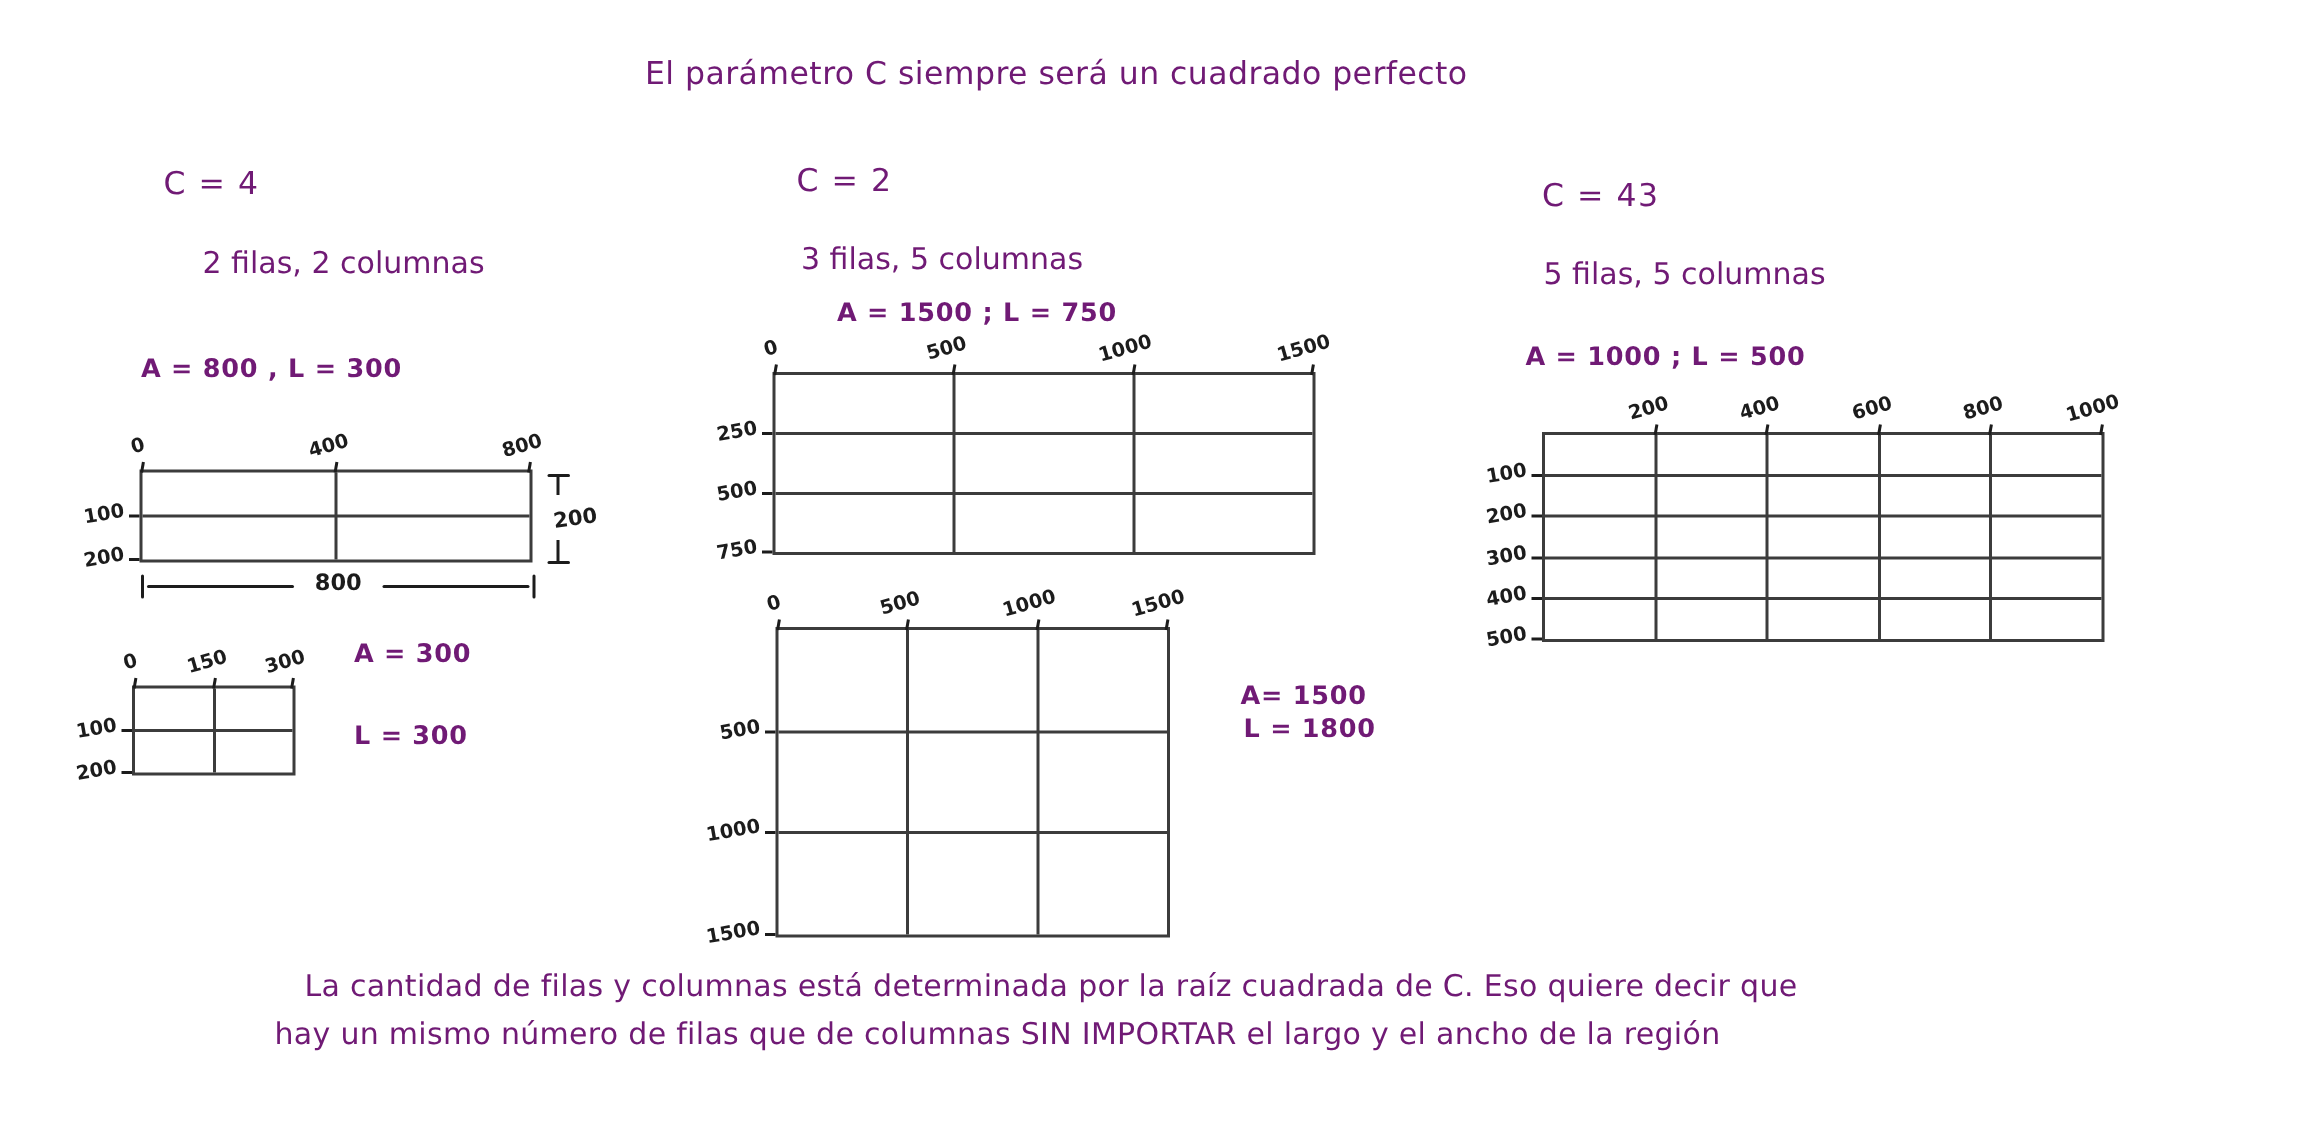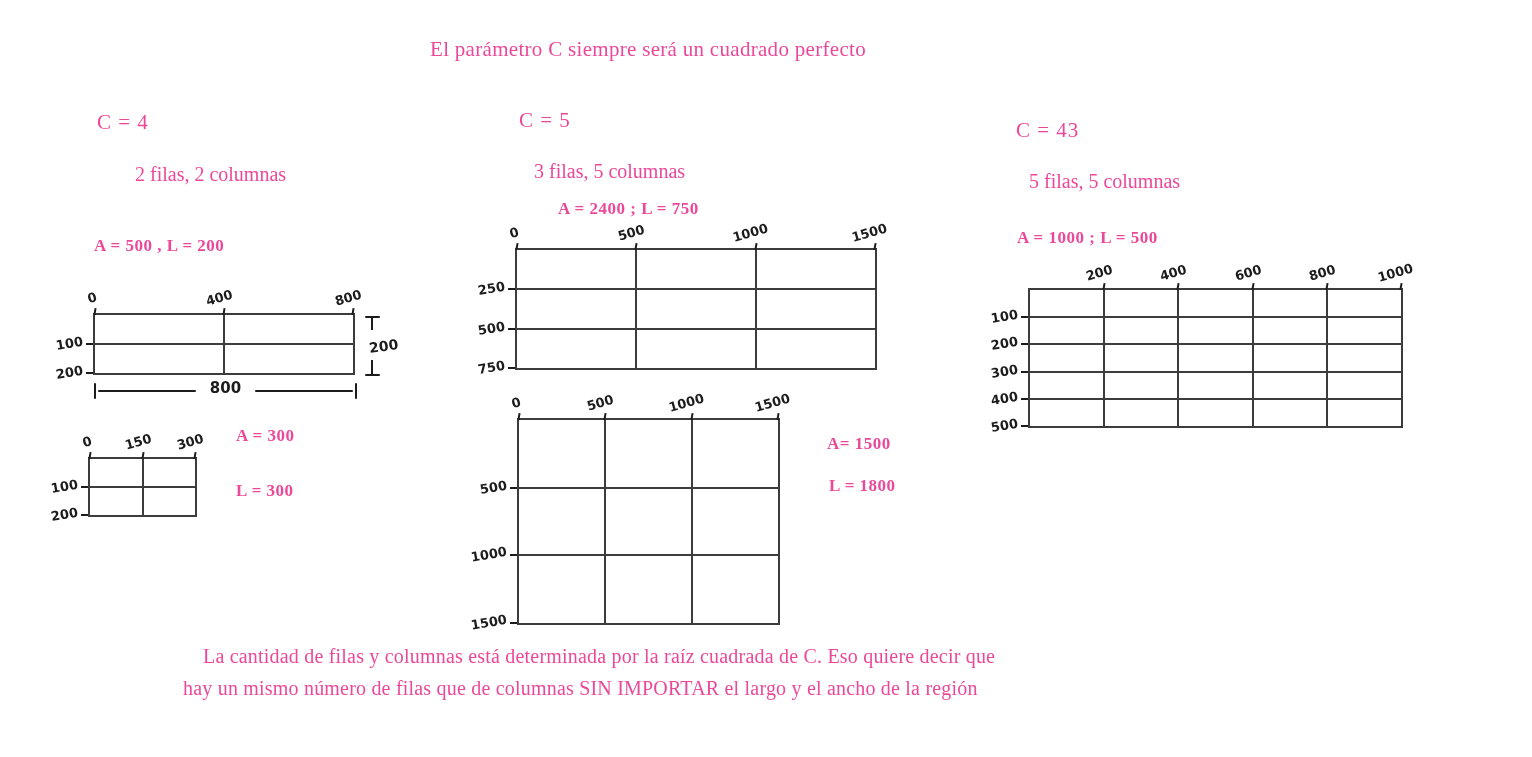--- a/index.html
+++ b/index.html
@@ -1,22 +1,22 @@
 <!DOCTYPE html>
 <html><head>
 <meta charset="utf-8">
 <style>
   html,body{margin:0;padding:0;background:#ffffff;}
   #stage{
     position:relative;width:1532px;height:757px;background:#ffffff;overflow:hidden;
     font-family:"DejaVu Sans",sans-serif;color:#1c1c1c;
   }
-  .hand{position:absolute;white-space:nowrap;color:#ec4899;font-family:Liberation Serif, serif;}
+  .hand{position:absolute;white-space:nowrap;color:#701a75;}
   .title{font-size:21px;letter-spacing:.3px;}
-  .sec-heading{font-size:21px;letter-spacing:1px;}
+  .sec-heading{font-size:21px;letter-spacing:1px;margin-left:12px;}
   .sec-sub{font-size:20px;}
   .params{font-size:17px;font-weight:bold;letter-spacing:.5px;}
   .footer-line{font-size:20px;letter-spacing:.2px;}
 
   
   .grid-figure{position:absolute;border:2px solid #3c3c3c;box-sizing:border-box;}
   .grid-figure .vline{position:absolute;top:0;bottom:0;width:2px;background:#3c3c3c;transform:translateX(-1px);}
   .grid-figure .hline{position:absolute;left:0;right:0;height:2px;background:#3c3c3c;transform:translateY(-1px);}
   .top-tick-label{
     position:absolute;top:-25px;font-size:13px;font-weight:bold;white-space:nowrap;
@@ -49,46 +49,46 @@
 </style>
 </head>
 <body>
 
 <div id="stage">
 
   <div class="hand title" style="left:430px;top:37px;">El parámetro C siempre será un cuadrado perfecto</div>
 
   <div class="hand sec-heading" style="left:97px;top:110px;">C = 4</div>
   <div class="hand sec-sub" style="left:135px;top:163px;">2 filas, 2 columnas</div>
-  <div class="hand params" style="left:94px;top:236px;">A = 500 ,   L = 200</div>
+  <div class="hand params" style="left:94px;top:236px;">A = 800 ,   L = 300</div>
 
   <div class="vdim">
     <span class="cap t"></span>
     <span class="stub t"></span>
     <span class="vdim-label">200</span>
     <span class="stub b"></span>
     <span class="cap b"></span>
   </div>
 
   <div class="hdim">
     <span class="cap l"></span>
     <span class="seg"></span>
     <span class="hdim-label">800</span>
     <span class="seg"></span>
     <span class="cap r"></span>
   </div>
 
   <div class="hand params" style="left:236px;top:426px;">A = 300</div>
   <div class="hand params" style="left:236px;top:481px;">L = 300</div>
 
-  <div class="hand sec-heading" style="left:519px;top:108px;">C = 5</div>
+  <div class="hand sec-heading" style="left:519px;top:108px;">C = 2</div>
   <div class="hand sec-sub" style="left:534px;top:160px;">3 filas, 5 columnas</div>
-  <div class="hand params" style="left:558px;top:199px;">A = 2400 ;   L = 750</div>
+  <div class="hand params" style="left:558px;top:199px;">A = 1500 ;   L = 750</div>
 
-  <div class="hand params" style="left:827px;top:434px;">A= 1500</div>
+  <div class="hand params" style="left:827px;top:454px;">A= 1500</div>
   <div class="hand params" style="left:829px;top:476px;">L = 1800</div>
 
   <div class="hand sec-heading" style="left:1016px;top:118px;">C = 43</div>
   <div class="hand sec-sub" style="left:1029px;top:170px;">5 filas, 5 columnas</div>
   <div class="hand params" style="left:1017px;top:228px;">A = 1000  ;   L = 500</div>
 
   <div class="hand footer-line" style="left:183px;top:677px;">hay un mismo número de filas que de columnas SIN IMPORTAR el largo y el ancho de la región</div>
   <div class="hand footer-line" style="left:203px;top:645px;">La cantidad de filas y columnas está determinada por la raíz cuadrada de C. Eso quiere decir que</div>
 
 <div class="grid-figure" style="left: 93px; top: 313px; width: 262px; height: 62px;">

